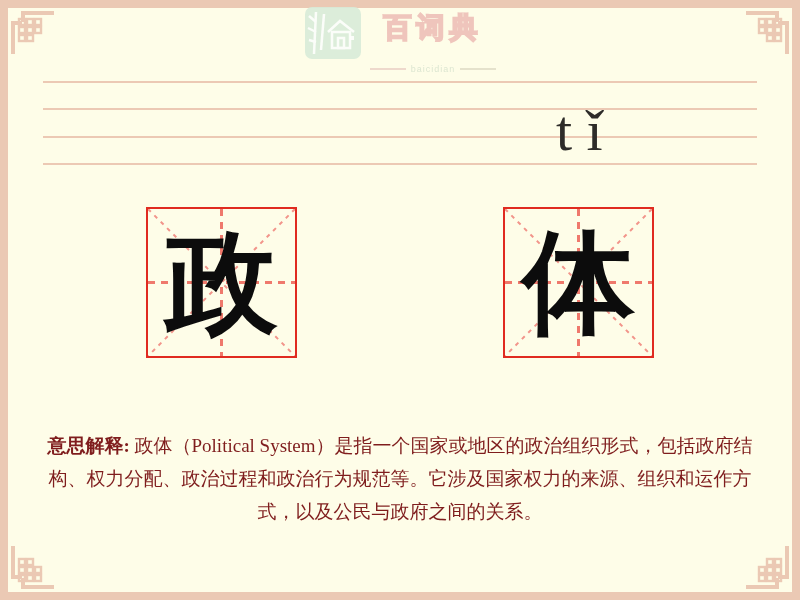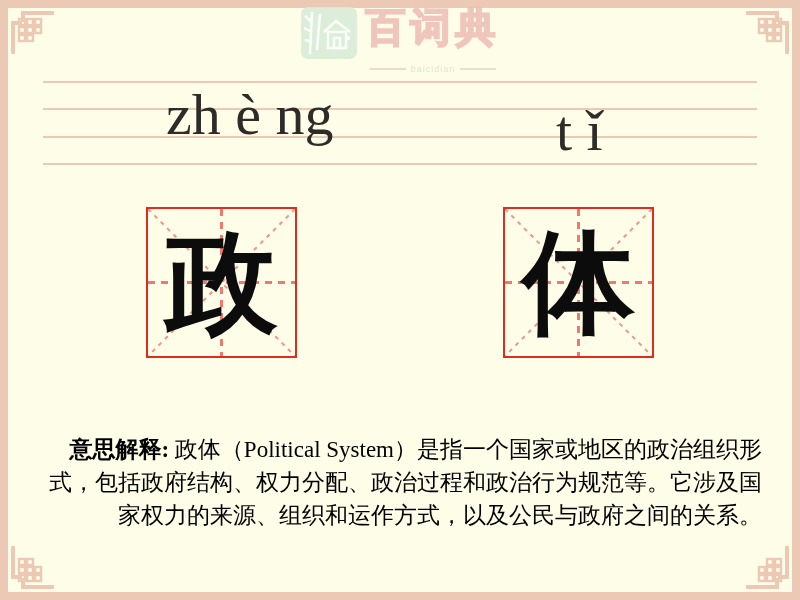--- a/index.html
+++ b/index.html
@@ -27,21 +27,21 @@
 
   
   .logo{
     position:absolute;top:6px;left:0;right:0;
     display:flex;justify-content:center;align-items:flex-start;gap:8px;
     opacity:.9;
   }
   .logo-icon{width:58px;height:54px;}
   .logo-text{display:flex;flex-direction:column;align-items:center;}
   .logo-title{
-    font-size:40px;font-weight:bold;line-height:44px;
+    font-size:28px;font-weight:bold;line-height:44px;
     letter-spacing:5px;
     color:#4c1d95;
     -webkit-text-stroke:2px #eec0b8;
     text-shadow:0 0 1px #eec0b8;
     font-family:Liberation Serif, serif;
   }
   .logo-sub{
     display:flex;align-items:center;gap:5px;margin-top:14px;
   }
   .logo-dash{width:36px;height:2px;background:#e3e0c9;}
@@ -75,23 +75,23 @@
     position:absolute;inset:0;
     display:flex;align-items:center;justify-content:center;
     font-size:112px;font-weight:bold;color:#0c0c0c;
     font-family:"Liberation Serif", serif;
     line-height:1;
   }
 
   
   .definition{
     position:absolute;left:38px;top:410px;width:724px;
-    font-size:23px;line-height:33px;color:#000000;
-    font-family:"Liberation Serif", serif;
-    text-align:right;
+    font-size:19px;line-height:33px;color:#7f1d1d;
+    font-family:"Liberation Serif", serif;
+    text-align:center;
   }
   .definition b{font-weight:bold;}
 </style>
 </head>
 <body>
 
 <div class="page">
 
   <div class="frame-border"></div>
 
@@ -189,21 +189,20 @@
         <span class="logo-dash"></span>
       </div>
     </div>
   </div>
 
   <div class="rule-line" style="top:81px"></div>
   <div class="rule-line" style="top:108px"></div>
   <div class="rule-line" style="top:136px"></div>
   <div class="rule-line" style="top:163px"></div>
 
-  <span class="pinyin" style="left:166px;top:86px">zh è ng</span>
   <span class="pinyin" style="left:556px;top:102px">t ǐ</span>
 
   <div class="charbox" style="left:146px">
     <svg viewBox="0 0 147 147" width="147" height="147">
       <line x1="0" y1="0" x2="147" y2="147" stroke="#f2948a" stroke-width="2" stroke-dasharray="4 5"></line>
       <line x1="147" y1="0" x2="0" y2="147" stroke="#f2948a" stroke-width="2" stroke-dasharray="4 5"></line>
       <line x1="73.5" y1="0" x2="73.5" y2="147" stroke="#ef796c" stroke-width="3" stroke-dasharray="7 6"></line>
       <line x1="0" y1="73.5" x2="147" y2="73.5" stroke="#ef796c" stroke-width="3" stroke-dasharray="7 6"></line>
     </svg>
     <span class="han">政</span>

